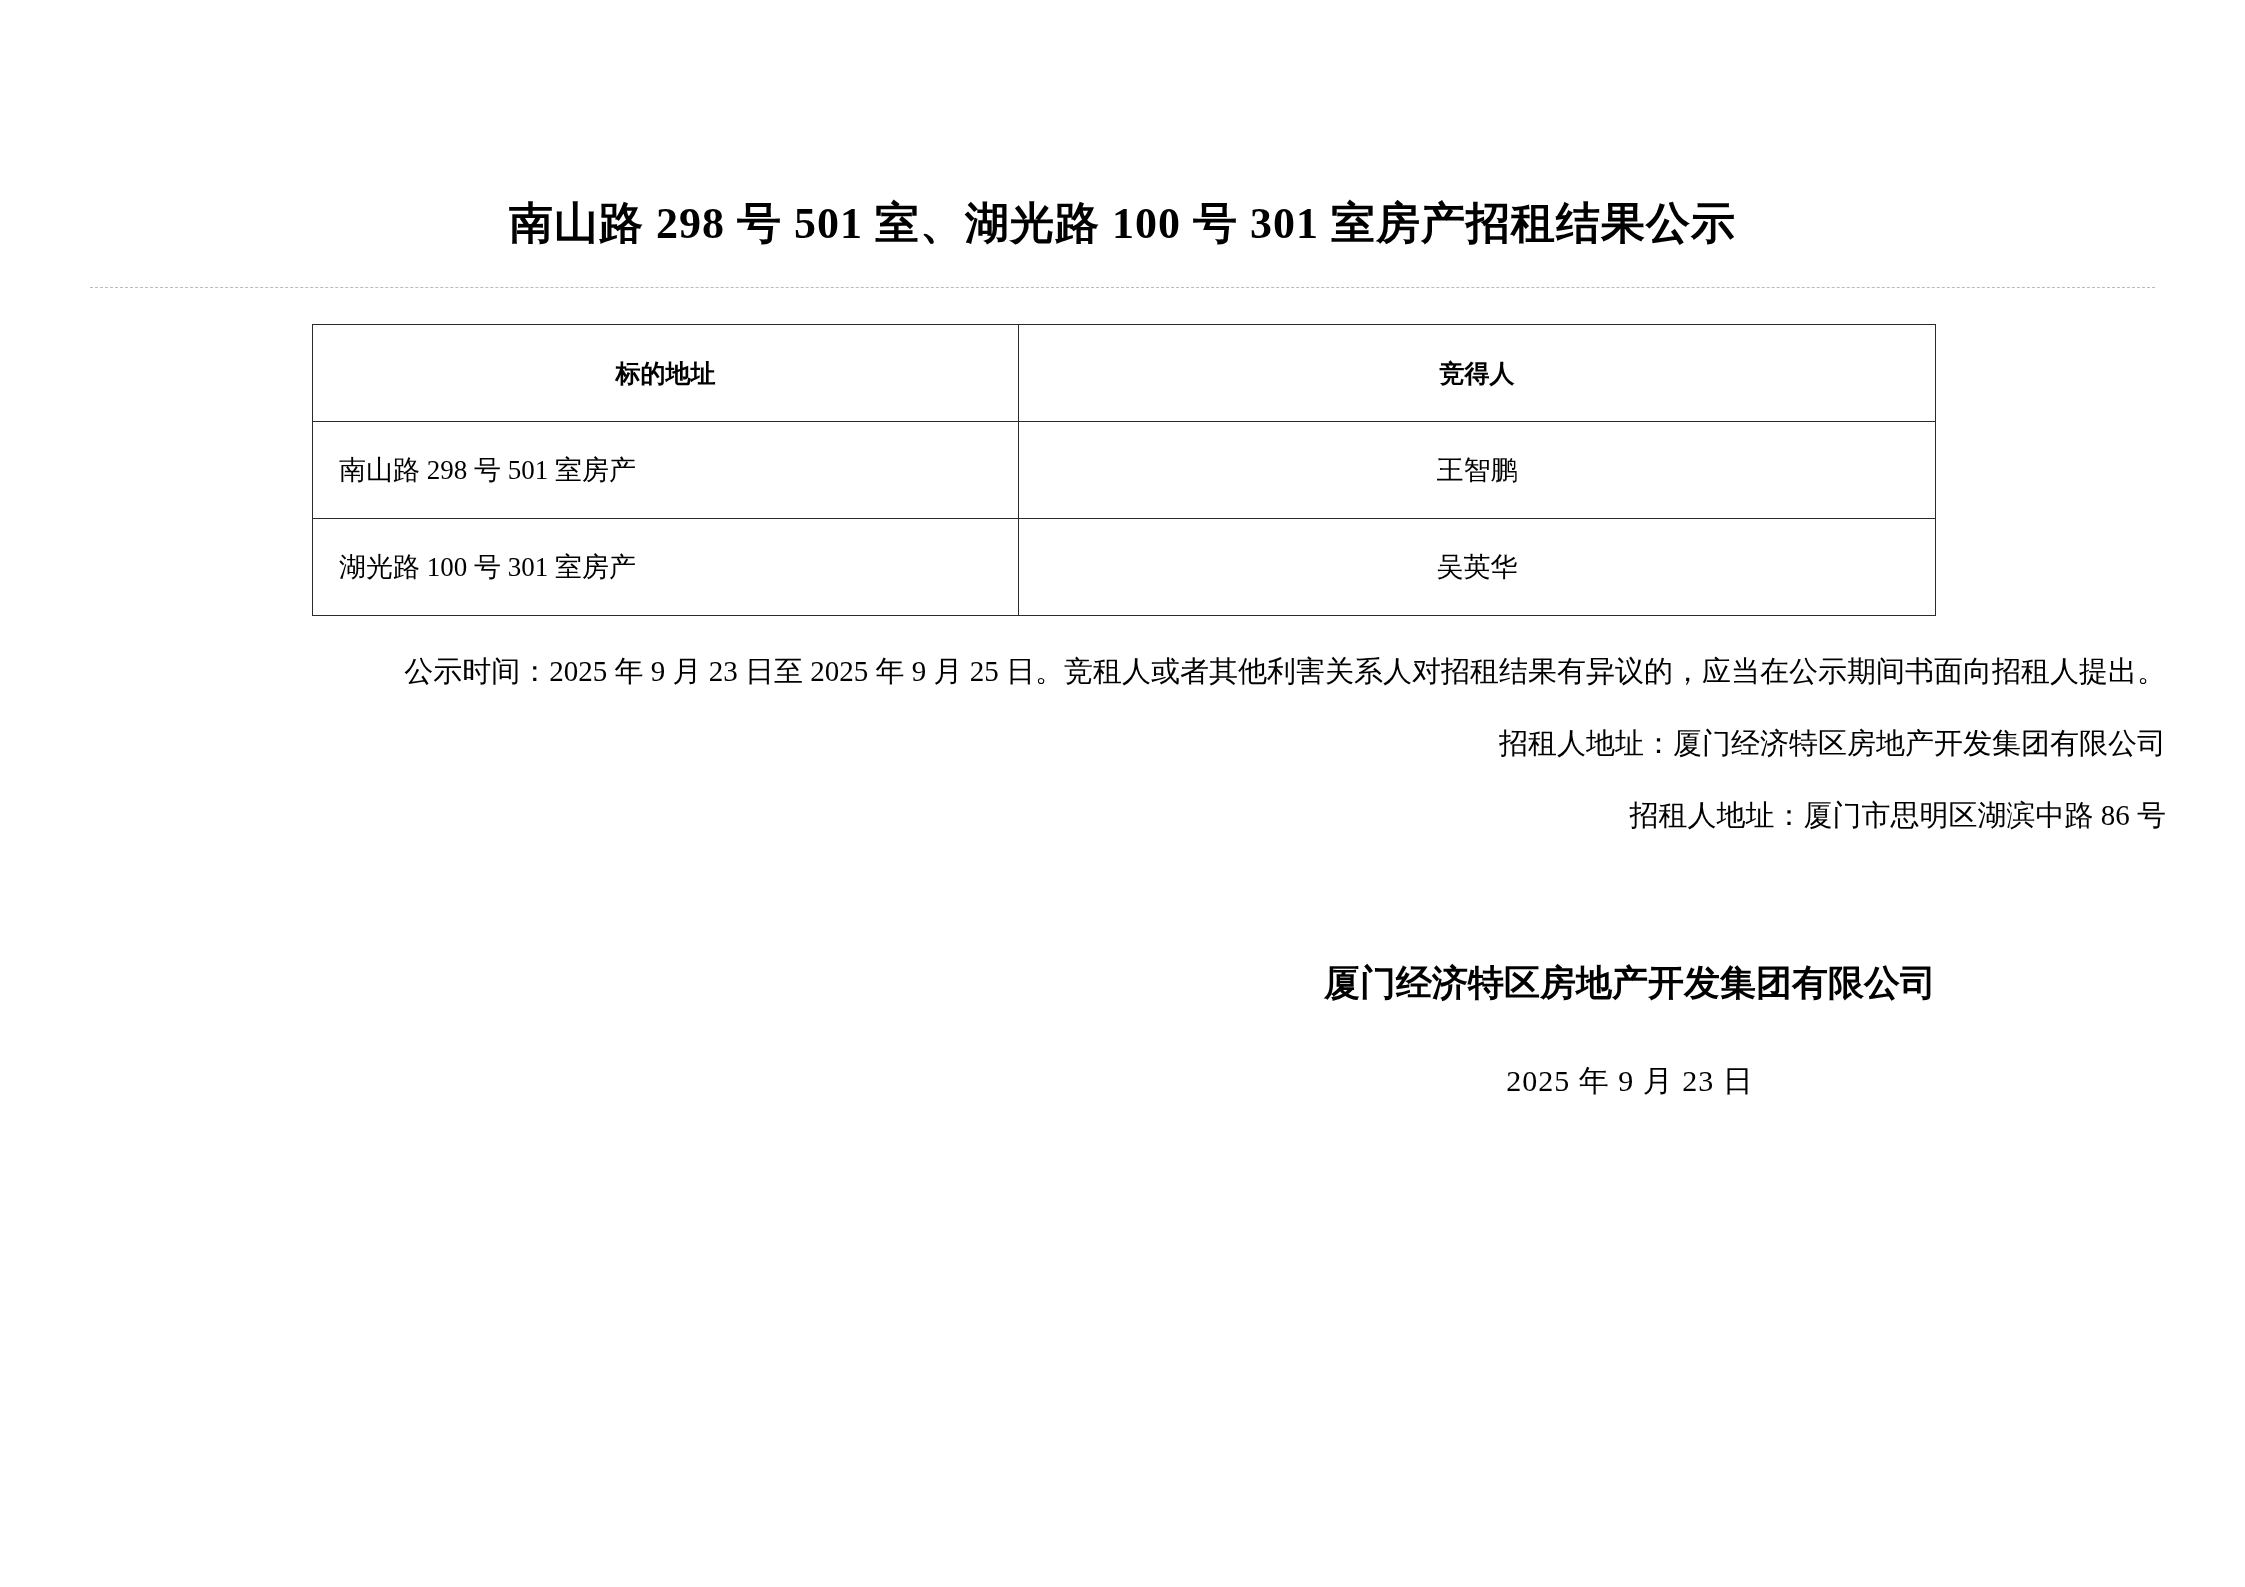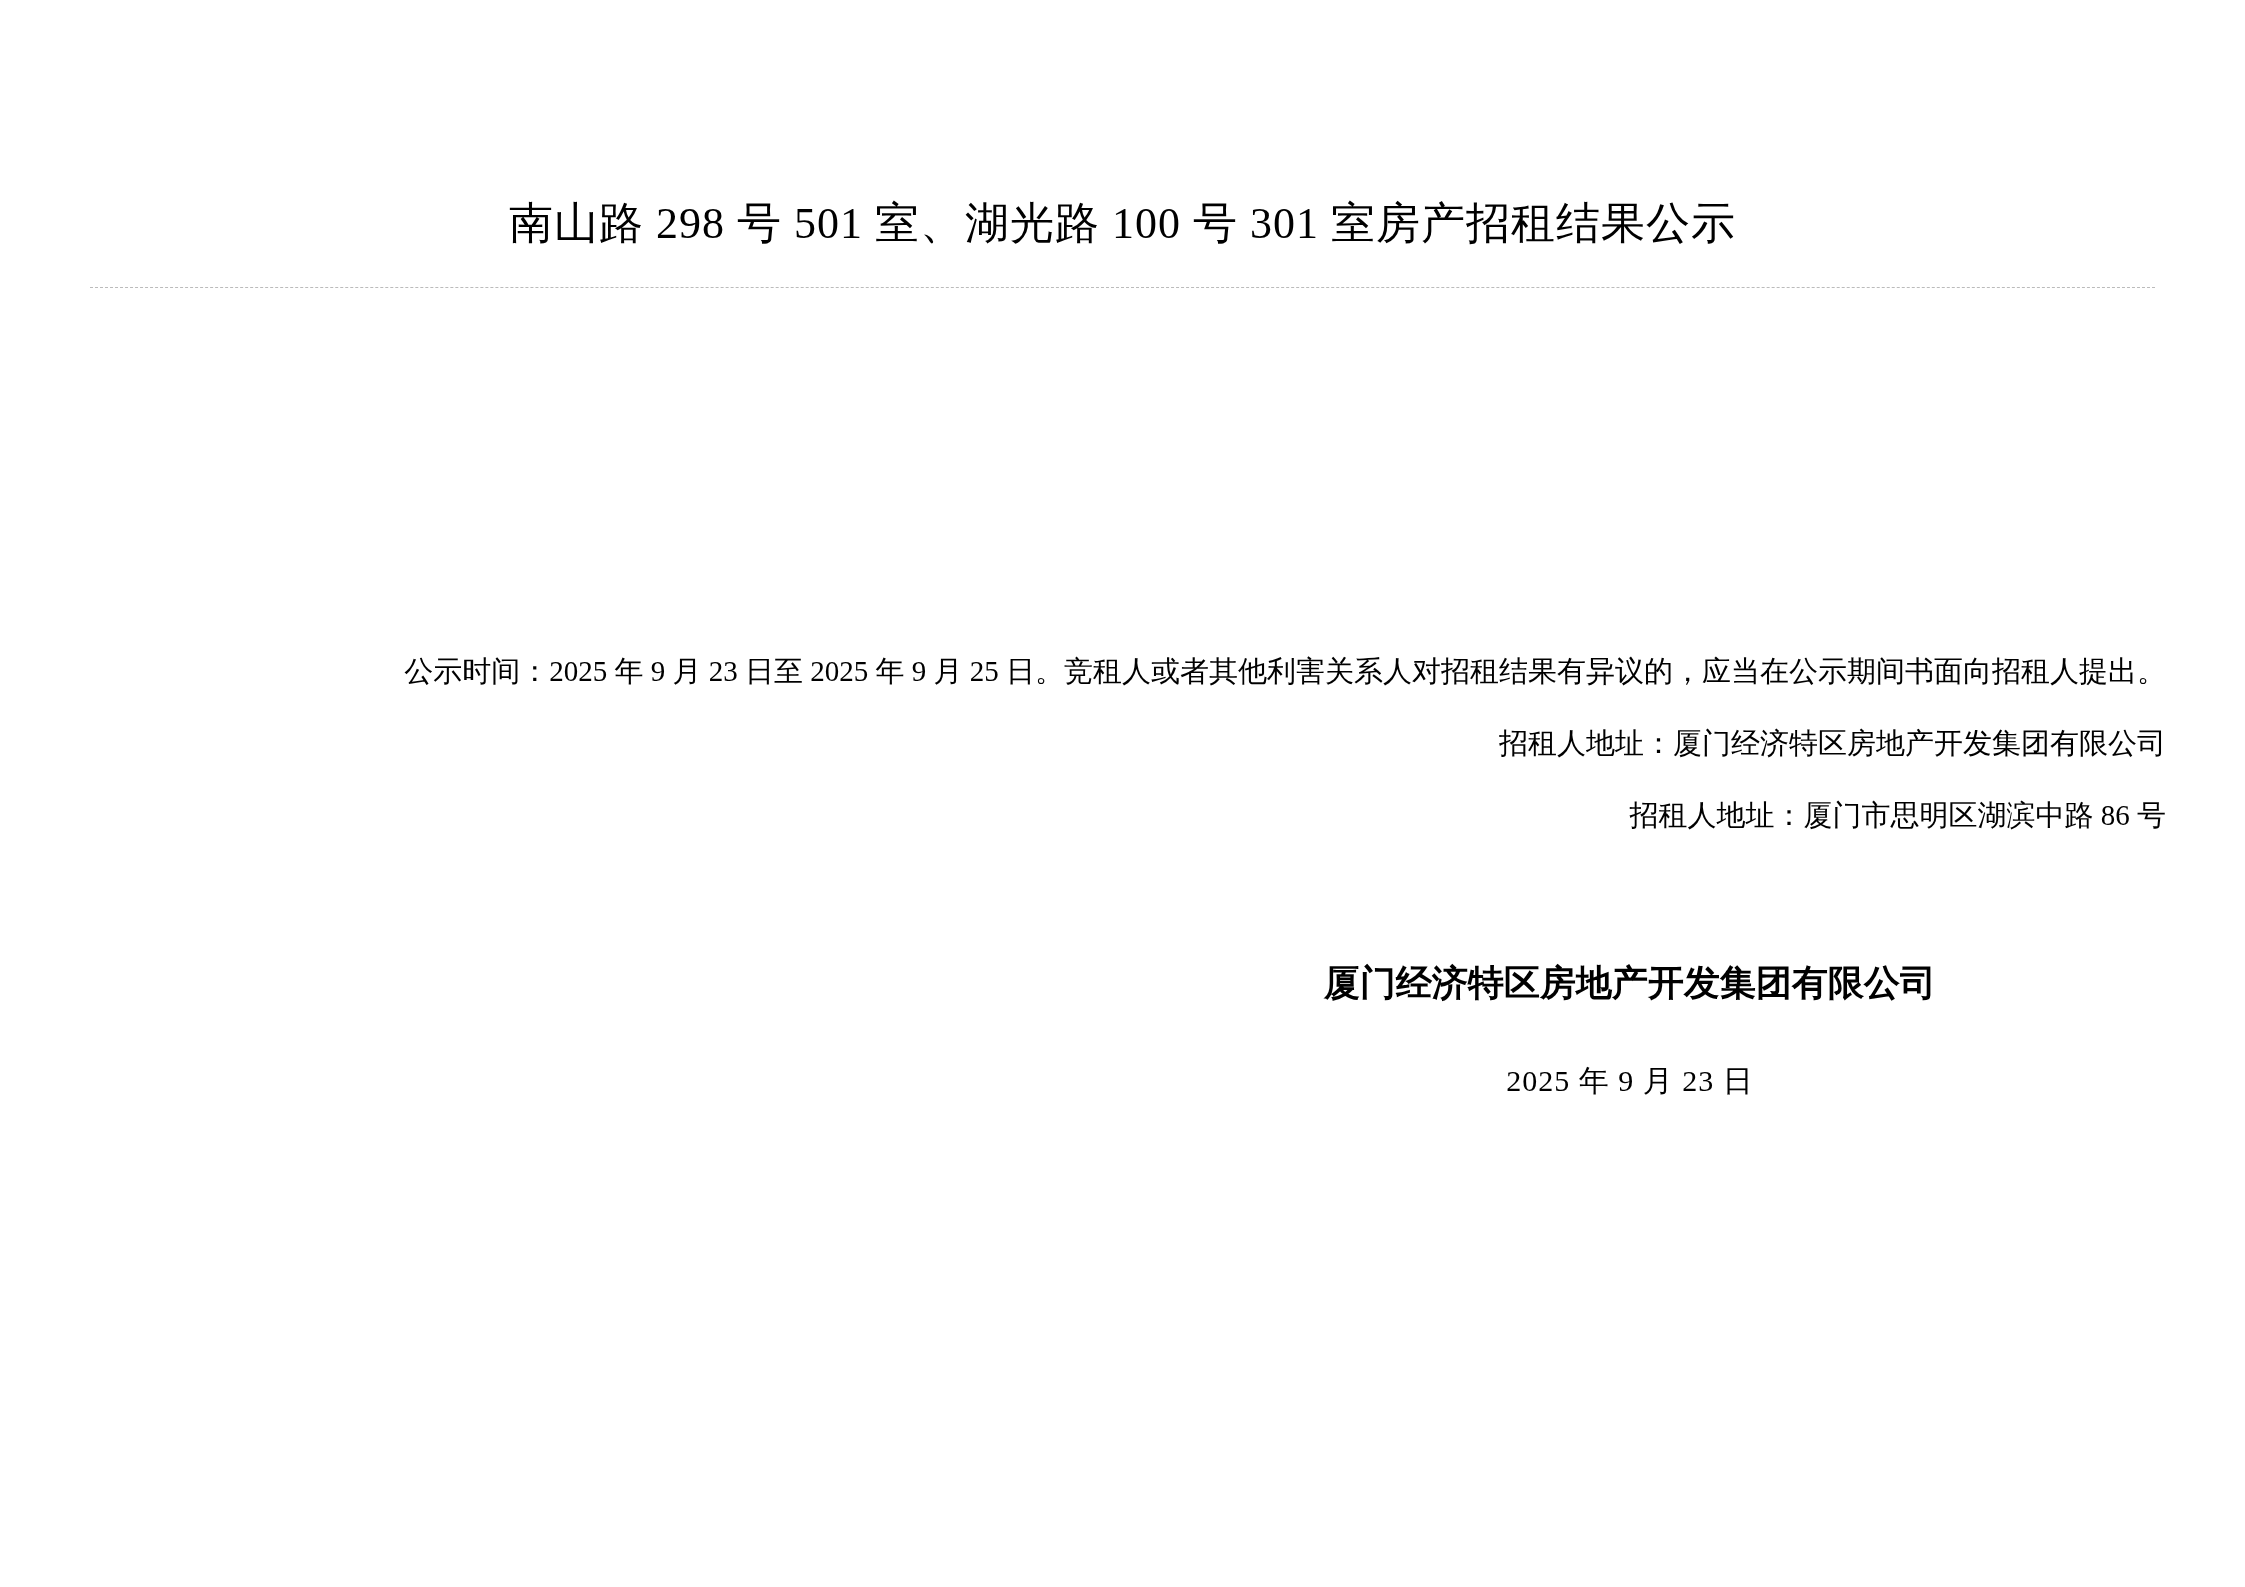--- a/index.html
+++ b/index.html
@@ -20,21 +20,21 @@
     width: 2245px;
     height: 1587px;
     box-sizing: border-box;
     padding: 0;
   }
 
   
   .doc-title {
     text-align: center;
     font-size: 44px;
-    font-weight: normal;
+    font-weight: bold;
     letter-spacing: 1px;
     margin: 0;
     padding-top: 196px;
     line-height: 1.25;
     font-family: "Liberation Serif", "DejaVu Serif", serif;
   }
 
   
   .title-divider {
     position: absolute;
@@ -124,20 +124,44 @@
 </style>
 </head>
 <body>
 
 <div class="page">
 
   <h1 class="doc-title">南山路 298 号 501 室、湖光路 100 号 301 室房产招租结果公示</h1>
 
   <div class="title-divider"></div>
 
+  <div class="table-wrap">
+    <table class="result-table">
+      <colgroup>
+        <col class="col-addr">
+        <col class="col-winner">
+      </colgroup>
+      <thead>
+        <tr>
+          <th>标的地址</th>
+          <th>竞得人</th>
+        </tr>
+      </thead>
+      <tbody>
+        <tr>
+          <td class="addr">南山路 298 号 501 室房产</td>
+          <td class="winner">王智鹏</td>
+        </tr>
+        <tr>
+          <td class="addr">湖光路 100 号 301 室房产</td>
+          <td class="winner">吴英华</td>
+        </tr>
+      </tbody>
+    </table>
+  </div>
 
   <div class="body-block">
     <p class="para">公示时间：2025 年 9 月 23 日至 2025 年 9 月 25 日。竞租人或者其他利害关系人对招租结果有异议的，应当在公示期间书面向招租人提出。</p>
     <p class="para">招租人地址：厦门经济特区房地产开发集团有限公司</p>
     <p class="para">招租人地址：厦门市思明区湖滨中路 86 号</p>
   </div>
 
   <div class="sign-block">
     <p class="sign-company">厦门经济特区房地产开发集团有限公司</p>
     <p class="sign-date">2025 年 9 月 23 日</p>

